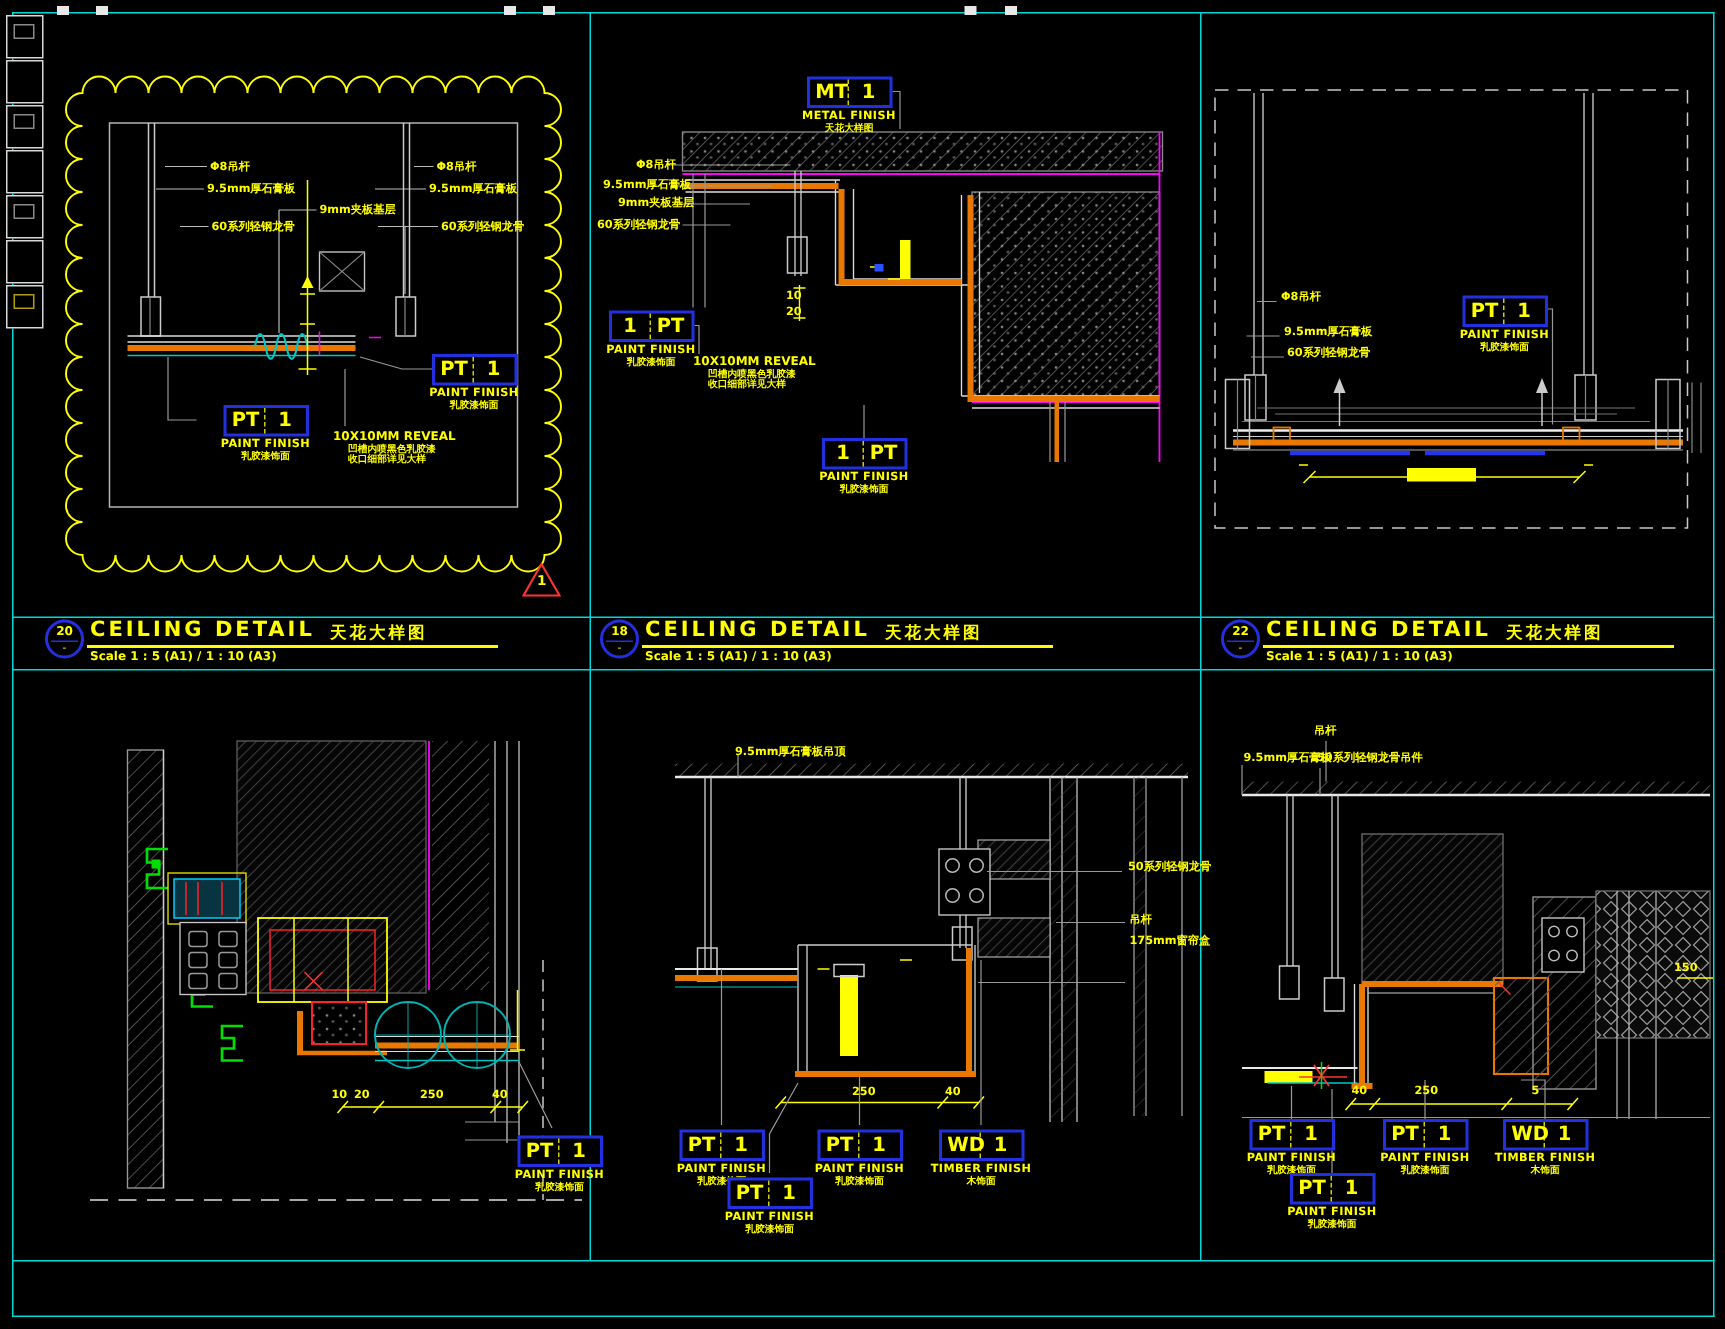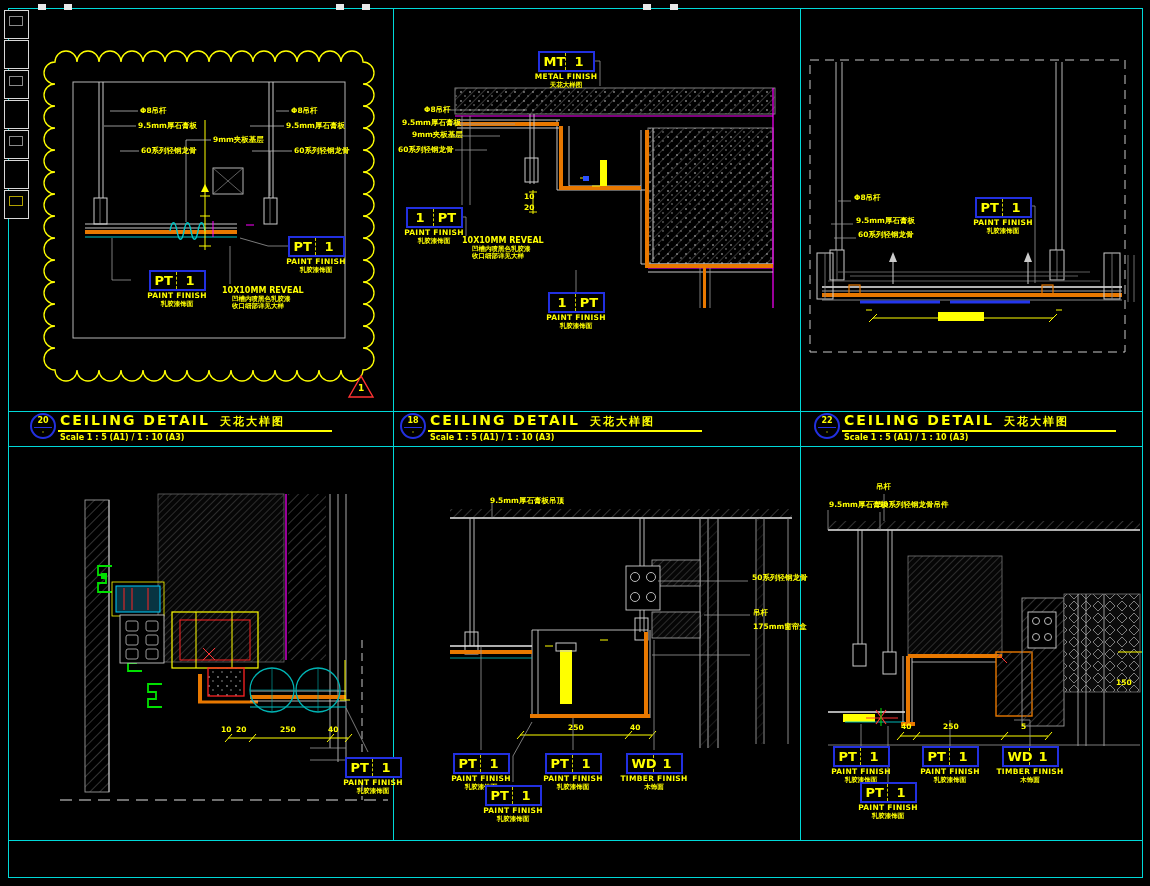--- a/index.html
+++ b/index.html
@@ -419,21 +419,21 @@
       <span class="tc1">WD</span>
       <span class="tc2">1</span>
     </div>
   <div class="tname">TIMBER FINISH</div>
   <div class="tcn">木饰面</div>
 </div>
 
 <div class="lbl" style="left:876px;top:483px;">吊杆</div>
 <div class="lbl" style="left:829px;top:501px;">9.5mm厚石膏板</div>
 <div class="lbl" style="left:878px;top:501px;">50系列轻钢龙骨吊件</div>
-<div class="dim" style="left:1116px;top:679px;">150</div>
+<div class="dim" style="left:1116px;top:641px;">150</div>
 <div class="dim" style="left:901px;top:723px;">40</div>
 <div class="dim" style="left:943px;top:723px;">250</div>
 <div class="dim" style="left:1021px;top:723px;">5</div>
 <div class="tag" style="left:819px;top:746px;">
   <div class="tagbox">
       <span class="tc1">PT</span>
       <span class="tc2">1</span>
     </div>
   <div class="tname">PAINT FINISH</div>
   <div class="tcn">乳胶漆饰面</div>

